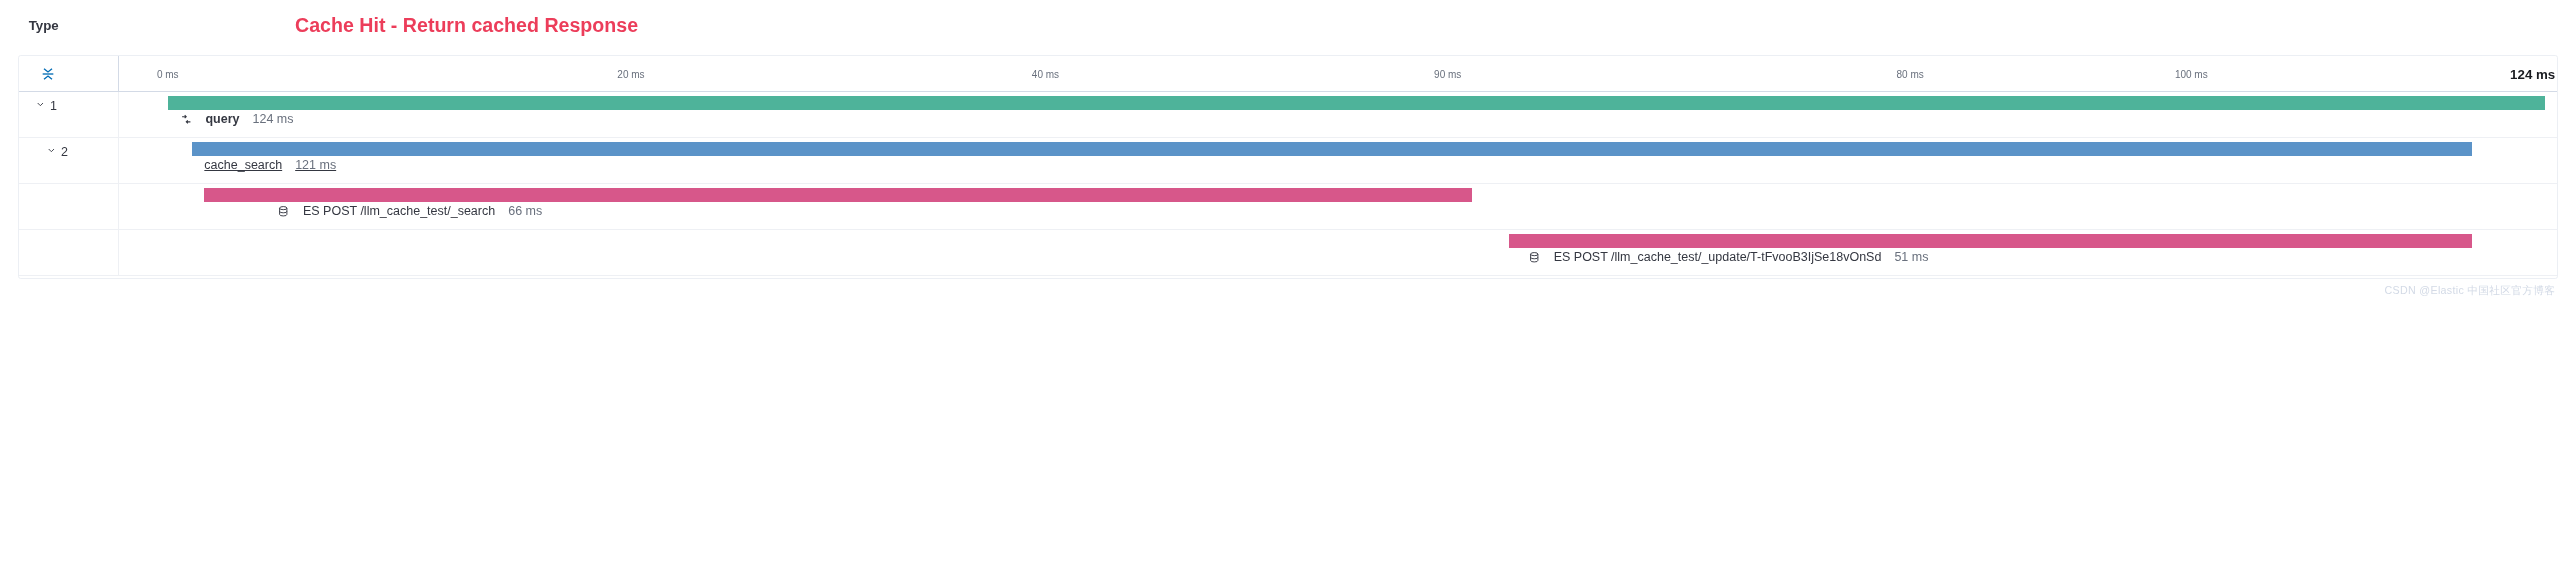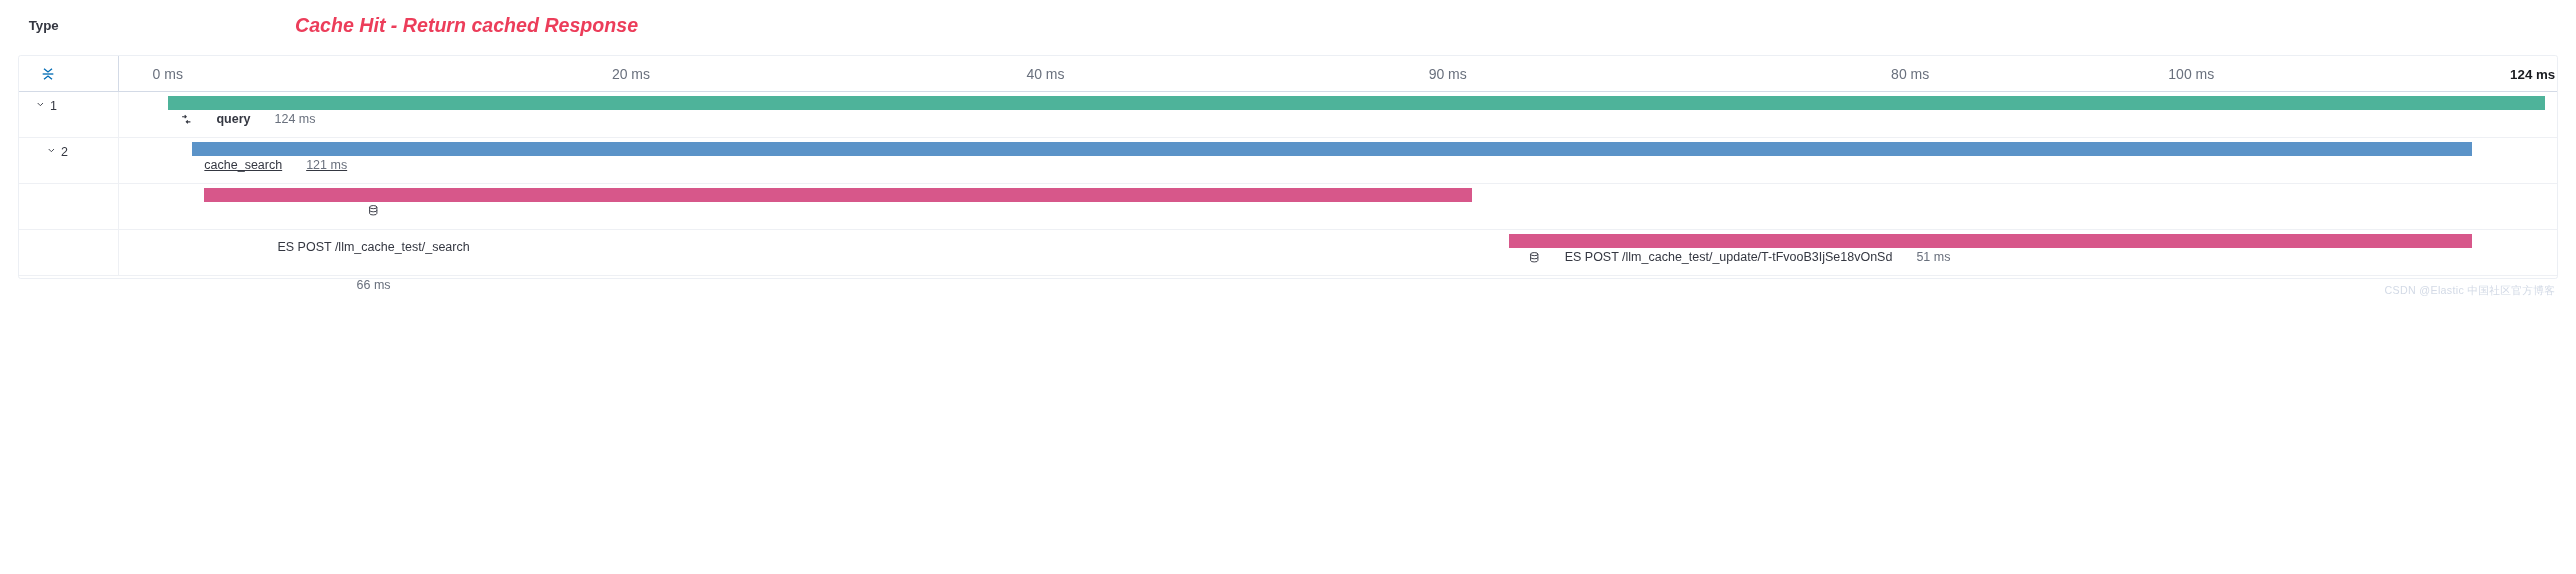--- a/index.html
+++ b/index.html
@@ -30,21 +30,20 @@
   }
   .dot {
     width: 9.8px;
     height: 9.8px;
     border-radius: 50%;
     display: inline-block;
   }
   .title-banner {
     font-size: 19.6px;
     font-weight: 800;
-    font-style: italic;
     color: #ec3d5a;
     margin-left: 222px;
   }
   .axis-row {
     display: flex;
     align-items: center;
     border-bottom: 0.9px solid #d3dae6;
     height: 36px;
     position: relative;
   }
@@ -66,21 +65,21 @@
   }
   .ticks-area {
     flex: 1;
     position: relative;
     height: 100%;
   }
   .tick {
     position: absolute;
     top: 50%;
     transform: translate(-50%, -50%);
-    font-size: 14px;
+    font-size: 10px;
     color: #69707d;
     white-space: nowrap;
   }
   .tick.end {
     transform: translate(-100%, -50%);
     font-weight: 700;
     color: #1a1c21;
     font-size: 13.3px;
     padding-right: 1.8px;
   }
@@ -115,21 +114,21 @@
     position: absolute;
     height: 14.2px;
     top: 3.6px;
     border-radius: 0;
   }
   .bar-label {
     position: absolute;
     top: 19.6px;
     display: flex;
     align-items: center;
-    gap: 24px;
+    gap: 13px;
     font-size: 12.5px;
     color: #343741;
     white-space: nowrap;
   }
   .bar-label .dur { color: #69707d; font-weight: 400; }
   .bar-label .bold { font-weight: 700; }
   .row-h { height: 46px; }
   .mini-icon { width:12.5px; height:12.5px; flex:0 0 12.5px; }
   .watermark {
     position: absolute;
@@ -202,21 +201,21 @@
           <div class="bar-label" style="left: 3.5%; text-decoration: underline;">
             <span class="">cache_search</span>
             <span class="dur">121 ms</span>
           </div>
         </div>
       </div>
       <div class="row row-h">
         <div class="row-gutter nested"></div>
         <div class="row-track">
           <div class="bar" style="left: 3.5%; width: 52%; background: rgb(215, 87, 138);"></div>
-          <div class="bar-label" style="left: 6.5%; flex-direction: column;">
+          <div class="bar-label" style="left: 6.5%;">
             <svg class="mini-icon" viewBox="0 0 24 24" fill="none" stroke="#343741" stroke-width="1.8">
               <ellipse cx="12" cy="6" rx="7" ry="3"></ellipse>
               <path d="M5 6 V18 A7 3 0 0 0 19 18 V6"></path>
               <path d="M5 12 A7 3 0 0 0 19 12"></path>
             </svg>
             <span class="">ES POST /llm_cache_test/_search</span>
             <span class="dur">66 ms</span>
           </div>
         </div>
       </div>

